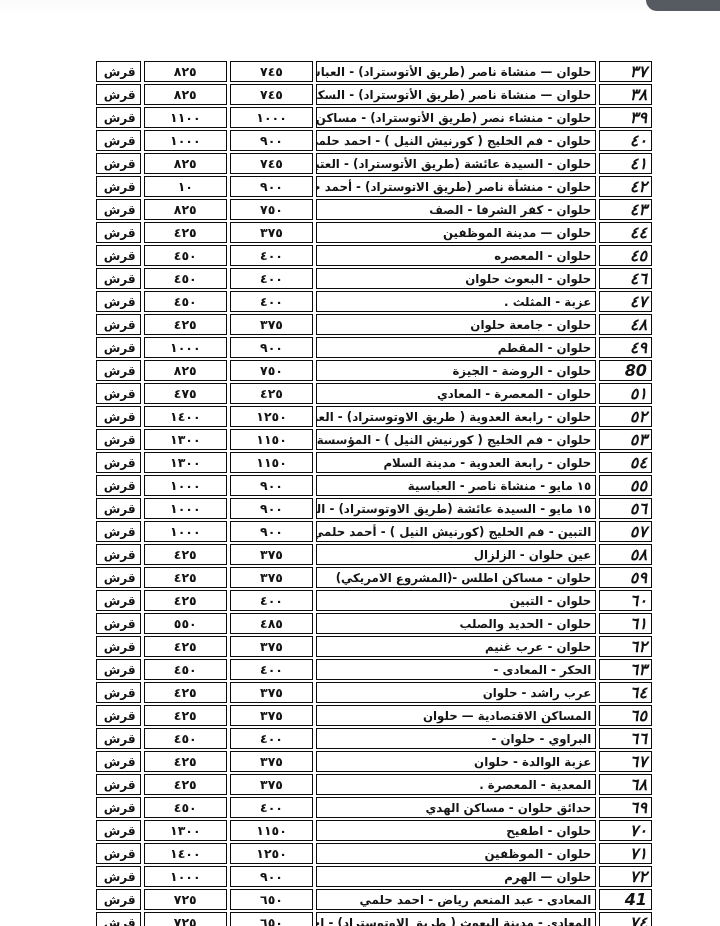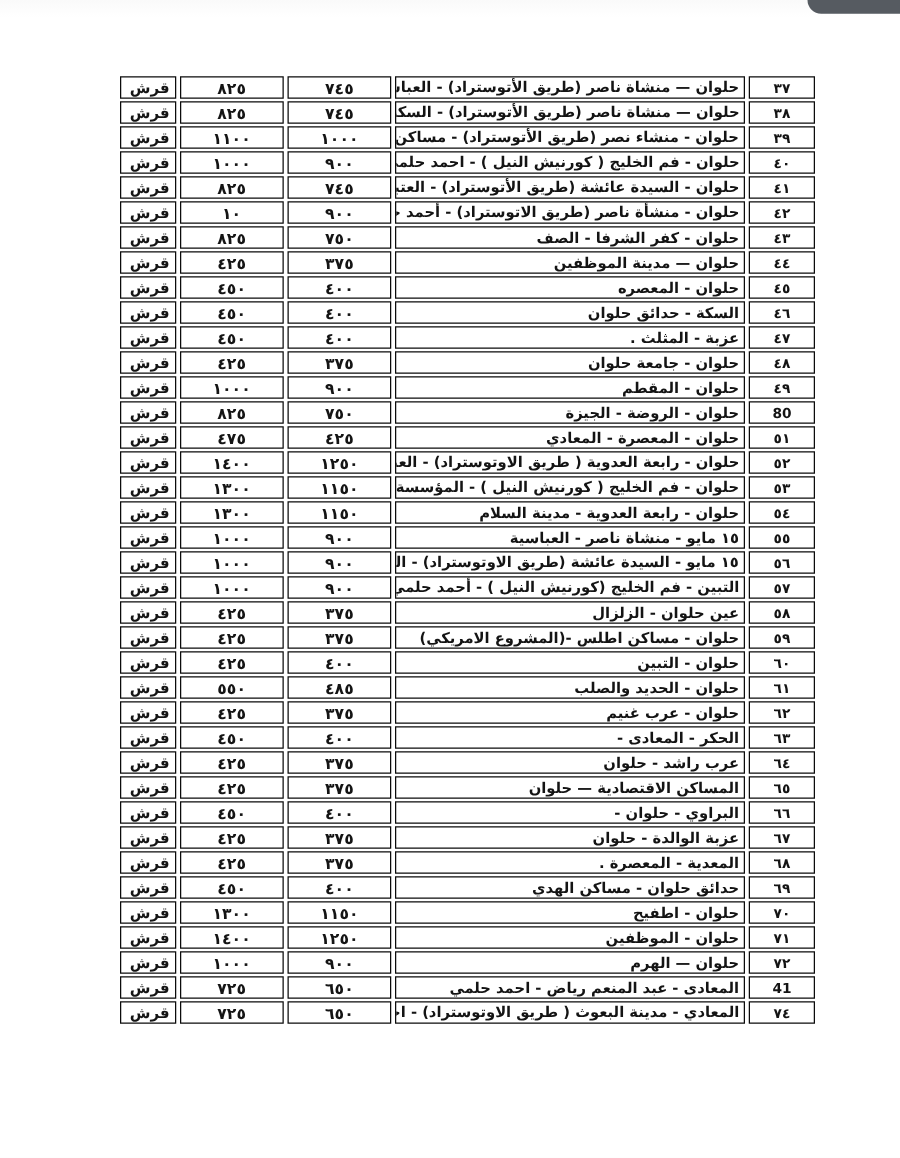--- a/index.html
+++ b/index.html
@@ -32,21 +32,21 @@
   table.fares td {
     border:1.5px solid #0b0b0b;
     background:#ffffff;
     height:18px;
     padding:0 4px;
     font-weight:bold;
     color:#141414;
     overflow:hidden;
     white-space:nowrap;
   }
-  td.c-no    { width:52px;  text-align:center; font-size:11px; }
+  td.c-no    { width:52px;  text-align:right; font-size:16px;font-style:italic; }
   td.c-route { width:276px; text-align:right;  font-size:11.8px; padding-right:6px; }
   td.c-fare  { width:82px;  text-align:center; font-size:12.5px; letter-spacing:1px; }
   td.c-unit  { width:44px;  text-align:right; font-size:12px; }
 </style>
 </head>
 <body>
 
 <div class="sheet">
   <div class="corner-shape" style="background: rgb(86, 91, 97);"></div>
 
@@ -110,21 +110,21 @@
         </tr>
         <tr>
           <td class="c-no">٤٥</td>
           <td class="c-route">حلوان - المعصره</td>
           <td class="c-fare">٤٠٠</td>
           <td class="c-fare">٤٥٠</td>
           <td class="c-unit">قرش</td>
         </tr>
         <tr>
           <td class="c-no">٤٦</td>
-          <td class="c-route">السكة - حدائق حلوان</td>
+          <td class="c-route">حلوان - البعوث حلوان</td>
           <td class="c-fare">٤٠٠</td>
           <td class="c-fare">٤٥٠</td>
           <td class="c-unit">قرش</td>
         </tr>
         <tr>
           <td class="c-no">٤٧</td>
           <td class="c-route">عزبة - المثلث .</td>
           <td class="c-fare">٤٠٠</td>
           <td class="c-fare">٤٥٠</td>
           <td class="c-unit">قرش</td>

